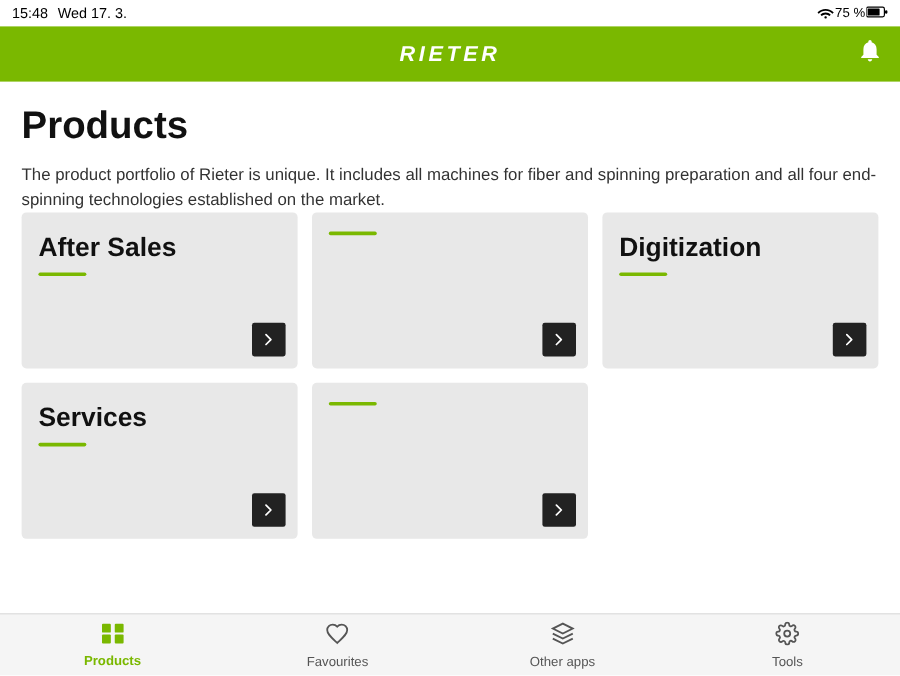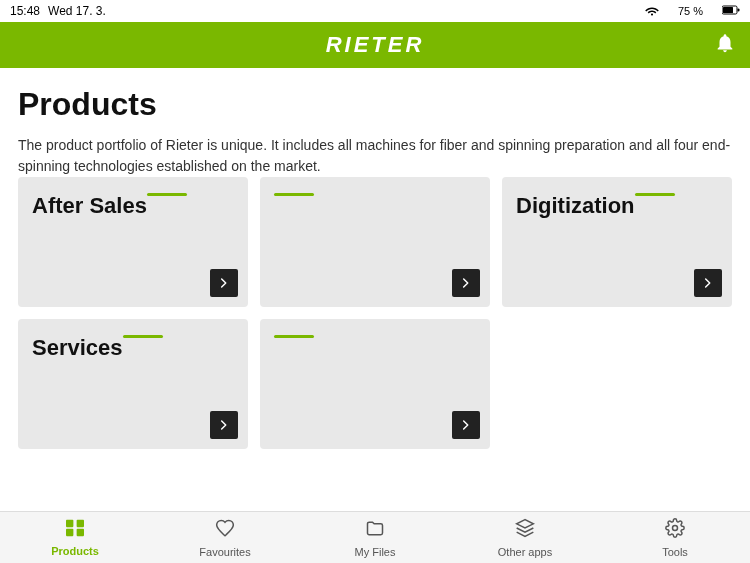--- a/index.html
+++ b/index.html
@@ -17,34 +17,34 @@
       background: #fff;
       height: 22px;
       display: flex;
       align-items: center;
       justify-content: space-between;
       padding: 0 10px;
       font-size: 12px;
       color: #000;
     }
     .status-left { display: flex; gap: 8px; align-items: center; }
-    .status-right { display: flex; gap: 19px; align-items: center; font-size: 11px; }
+    .status-right { display: flex; gap: 1px; align-items: center; font-size: 11px; }
 
     
     .header {
       background: #7ab800;
       height: 46px;
       display: flex;
       align-items: center;
       justify-content: center;
       position: relative;
     }
     .header-logo {
       color: #fff;
-      font-size: 22px;
+      font-size: 18px;
       font-weight: 900;
       letter-spacing: 3px;
       font-style: italic;
     }
     .header-bell {
       position: absolute;
       right: 14px;
       color: #fff;
       font-size: 20px;
     }
@@ -73,21 +73,21 @@
       grid-template-rows: 1fr 1fr;
       gap: 12px;
     }
     .product-card {
       background: #e8e8e8;
       border-radius: 4px;
       padding: 16px 14px 12px 14px;
       position: relative;
       height: 130px;
       display: flex;
-      flex-direction: row;
+      flex-direction: column;
       justify-content: flex-start;
       cursor: pointer;
     }
     .product-card-title {
       font-size: 22px;
       font-weight: 700;
       color: #111;
       margin-bottom: 8px;
     }
     .product-card-underline {
@@ -264,28 +264,20 @@
 
   <div class="nav-item">
     <div class="nav-item-icon">
       <svg width="20" height="20" viewBox="0 0 24 24" fill="none" stroke="#555" stroke-width="1.8">
         <path d="M12 21.35l-1.45-1.32C5.4 15.36 2 12.28 2 8.5 2 5.42 4.42 3 7.5 3c1.74 0 3.41.81 4.5 2.09C13.09 3.81 14.76 3 16.5 3 19.58 3 22 5.42 22 8.5c0 3.78-3.4 6.86-8.55 11.54L12 21.35z"></path>
       </svg>
     </div>
     <div class="nav-item-label">Favourites</div>
   </div>
 
-  <div class="nav-item">
-    <div class="nav-item-icon">
-      <svg width="20" height="20" viewBox="0 0 24 24" fill="none" stroke="#555" stroke-width="1.8">
-        <path d="M3 7a2 2 0 012-2h4l2 2h8a2 2 0 012 2v9a2 2 0 01-2 2H5a2 2 0 01-2-2V7z"></path>
-      </svg>
-    </div>
-    <div class="nav-item-label">My Files</div>
-  </div>
 
   <div class="nav-item">
     <div class="nav-item-icon">
       <svg width="20" height="20" viewBox="0 0 24 24" fill="none" stroke="#555" stroke-width="1.8">
         <path d="M12 2L2 7l10 5 10-5-10-5z"></path>
         <path d="M2 17l10 5 10-5"></path>
         <path d="M2 12l10 5 10-5"></path>
       </svg>
     </div>
     <div class="nav-item-label">Other apps</div>

